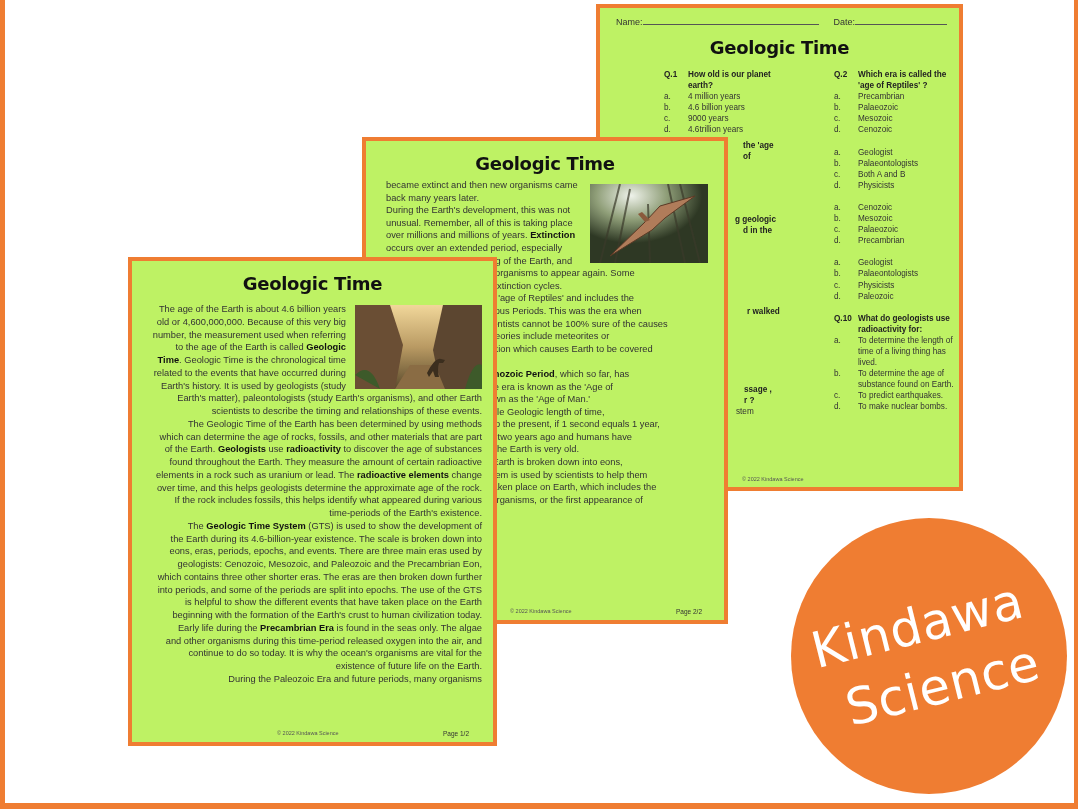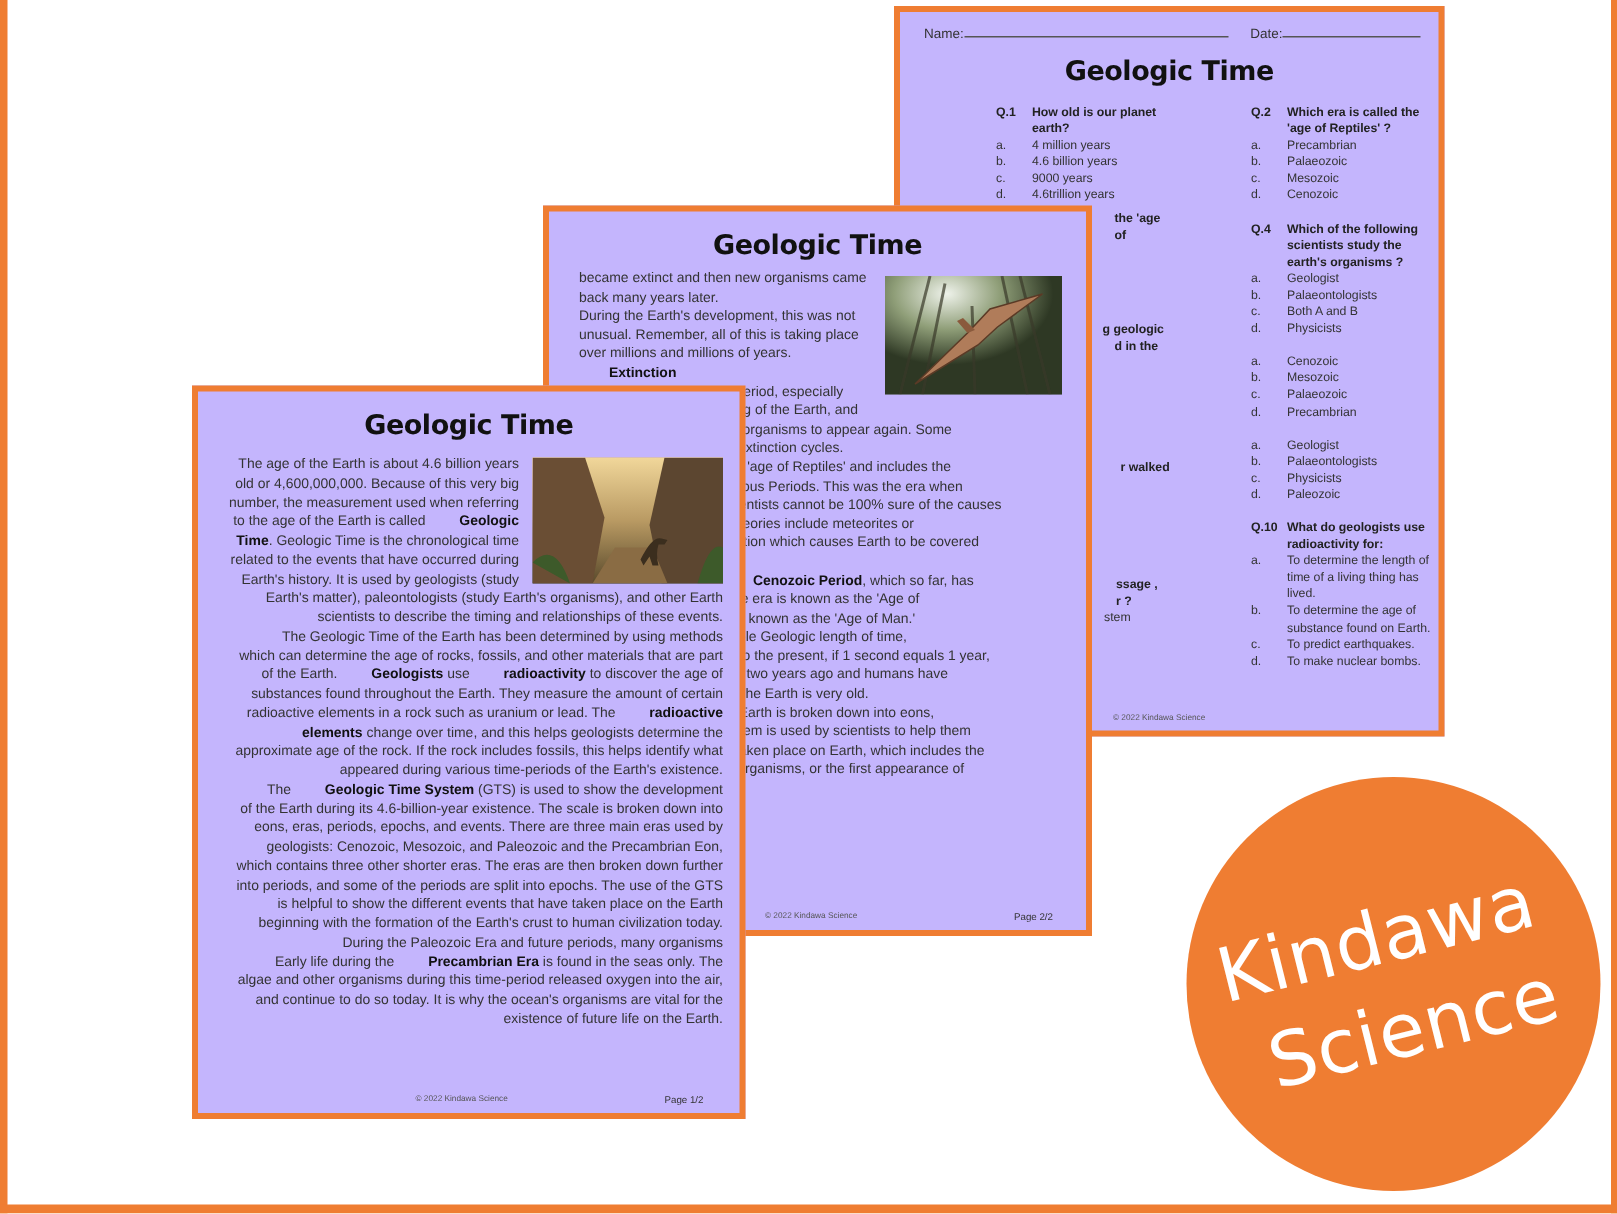--- a/index.html
+++ b/index.html
@@ -7,21 +7,21 @@
   body { position: relative; font-family: "Liberation Sans", sans-serif; color: #333; }
 
   .frame-left { position: absolute; left: 0; top: 0; width: 5px; height: 809px; background: var(--accent); }
   .frame-right { position: absolute; right: 0; top: 0; width: 4px; height: 809px; background: var(--accent); }
   .frame-bottom { position: absolute; left: 0; bottom: 0; width: 1078px; height: 6px; background: var(--accent); }
 
   :root { --accent: #ef7d32; }
 
   .page {
     position: absolute;
-    background: #c4b5fd;
+    background: #bef264;
     border: 4px solid var(--accent);
     overflow: hidden;
   }
   .page-title {
     font-family: "DejaVu Sans", sans-serif;
     font-weight: bold;
     font-size: 18px;
     color: #111;
     text-align: center;
     letter-spacing: -0.3px;
@@ -70,21 +70,21 @@
     position: absolute; left: 223px; top: 44px; width: 127px; height: 84px;
     background: linear-gradient(180deg, #e8c27a 0%, #b48b4e 30%, #6b5431 60%, #3c3a22 100%);
     overflow: hidden;
   }
   #page1 .footer-copy { left: 145px; bottom: 6px; }
   #page1 .footer-page { right: 24px; bottom: 5px; }
 
   .wrap-float { float: right; width: 132px; height: 88px; margin-left: 4px; }
   .wrap-float2 { float: right; width: 122px; height: 84px; margin-left: 4px; }
 
-  b { color: #111; margin-left: 20px; }
+  b { color: #111; }
 
   
   .badge {
     position: absolute; left: 791px; top: 518px; width: 276px; height: 276px;
     border-radius: 50%; background: var(--accent);
   }
   .badge-text {
     position: absolute; left: 0; top: 0; width: 100%; height: 100%;
     display: flex; flex-direction: column; align-items: center; justify-content: center;
     transform: rotate(-14deg);
@@ -159,24 +159,20 @@
       <div class="opt">
           <span class="letter">c.</span>
           <span>Mesozoic</span>
         </div>
       <div class="opt">
           <span class="letter">d.</span>
           <span>Cenozoic</span>
         </div>
     </div>
     <div class="qblock">
-      <div class="q">
-          <span class="num">Q.4</span>
-          <span>Which of the following scientists study the earth's organisms ?</span>
-        </div>
       <div class="opt">
           <span class="letter">a.</span>
           <span>Geologist</span>
         </div>
       <div class="opt">
           <span class="letter">b.</span>
           <span>Palaeontologists</span>
         </div>
       <div class="opt">
           <span class="letter">c.</span>
@@ -323,22 +319,22 @@
       <path d="M40 84 L55 60 L80 60 L90 84 Z" fill="#8a6c44"></path>
       <path d="M0 70 Q15 55 25 84 Z M110 84 Q118 55 127 60 L127 84 Z" fill="#3d5a2a"></path>
       <path d="M72 68 Q80 52 86 54 L90 55 L88 58 L84 58 Q82 64 84 72 L80 72 L78 66 L74 72 Z" fill="#3b2e1e"></path>
     </svg>
   </div>
   <div class="body-text">
     <div class="wrap-float"></div>
     <p><span>The age of the Earth is about 4.6 billion years old or 4,600,000,000. Because of this very big number, the measurement used when referring to the age of the Earth is called </span><b>Geologic Time</b><span>. Geologic Time is the chronological time related to the events that have occurred during Earth's history. It is used by geologists (study Earth's matter), paleontologists (study Earth's organisms), and other Earth scientists to describe the timing and relationships of these events.</span></p>
     <p class="indent"><span>The Geologic Time of the Earth has been determined by using methods which can determine the age of rocks, fossils, and other materials that are part of the Earth. </span><b>Geologists</b><span> use </span><b>radioactivity</b><span> to discover the age of substances found throughout the Earth. They measure the amount of certain radioactive elements in a rock such as uranium or lead. The </span><b>radioactive elements</b><span> change over time, and this helps geologists determine the approximate age of the rock. If the rock includes fossils, this helps identify what appeared during various time-periods of the Earth's existence.</span></p>
     <p class="indent"><span>The </span><b>Geologic Time System</b><span> (GTS) is used to show the development of the Earth during its 4.6-billion-year existence. The scale is broken down into eons, eras, periods, epochs, and events. There are three main eras used by geologists: Cenozoic, Mesozoic, and Paleozoic and the Precambrian Eon, which contains three other shorter eras. The eras are then broken down further into periods, and some of the periods are split into epochs. The use of the GTS is helpful to show the different events that have taken place on the Earth beginning with the formation of the Earth's crust to human civilization today.</span></p>
+    <p class="indent"><span>Early life during the </span><b>Precambrian Era</b><span> is found in the seas only. The algae and other organisms during this time-period released oxygen into the air, and continue to do so today. It is why the ocean's organisms are vital for the existence of future life on the Earth.</span></p>
     <p class="indent">During the Paleozoic Era and future periods, many organisms</p>
-    <p class="indent"><span>Early life during the </span><b>Precambrian Era</b><span> is found in the seas only. The algae and other organisms during this time-period released oxygen into the air, and continue to do so today. It is why the ocean's organisms are vital for the existence of future life on the Earth.</span></p>
   </div>
   <div class="footer-copy">© 2022 Kindawa Science</div>
   <div class="footer-page">Page 1/2</div>
 </div>
 
 <div class="badge">
   <div class="badge-text">
     <span class="l1">Kindawa</span>
     <span class="l2">Science</span>
   </div>

